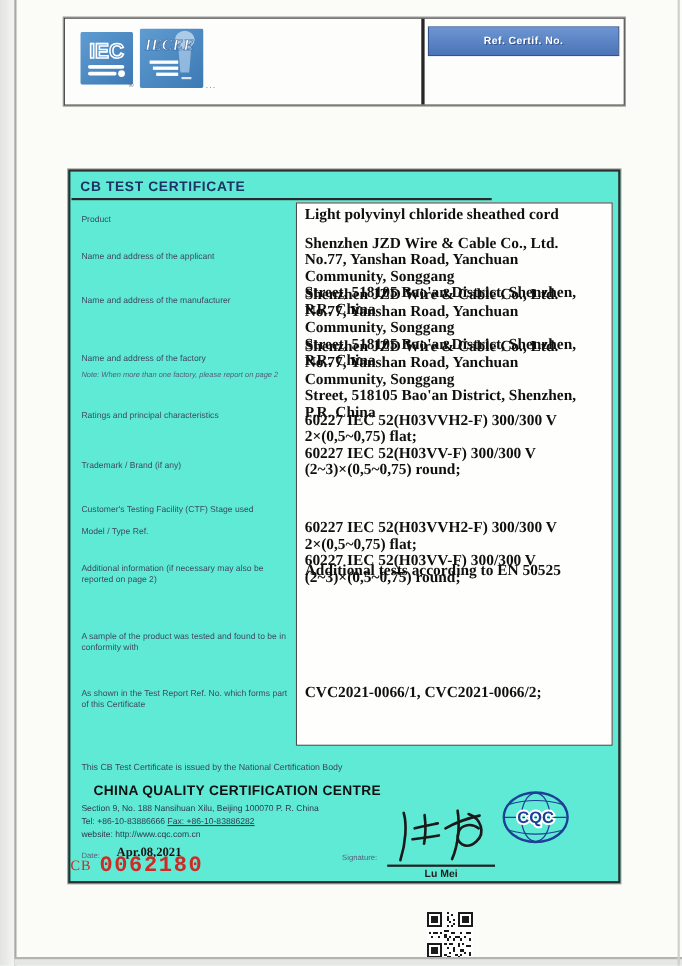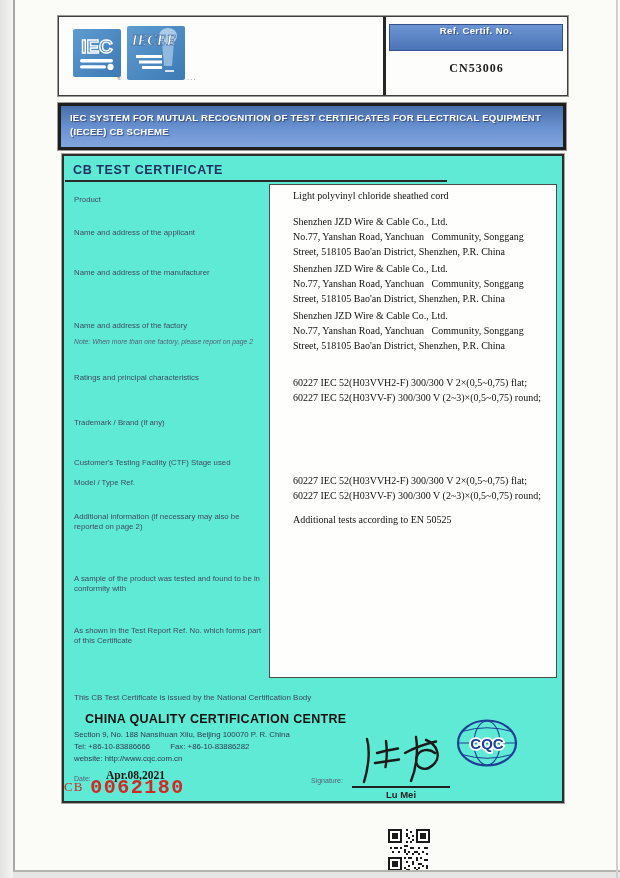--- a/index.html
+++ b/index.html
@@ -11,44 +11,44 @@
 
   
   .header-box{position:absolute;left:58px;top:16px;width:508px;height:78px;background:#fdfdfc;border:1px solid #404040;box-shadow:0 0 0 1px #9a9a98;}
   .logo-area{position:absolute;left:0;top:0;width:324px;height:100%;}
   .iec-logo{position:absolute;left:14px;top:12px;width:48px;height:48px;}
   .iecee-logo{position:absolute;left:68px;top:9px;width:58px;height:54px;}
   .iec-reg{position:absolute;left:58px;top:58px;font-size:6px;color:#6a6a6a;}
   .iecee-dots{position:absolute;left:128px;top:56px;font-size:8px;color:#8a8a8a;letter-spacing:1px;}
   .header-divider{position:absolute;left:324px;top:0;width:3px;height:100%;background:#262626;}
   .ref-area{position:absolute;left:327px;top:0;right:0;height:100%;}
-  .ref-band{position:absolute;left:3px;top:7px;right:4px;height:25px;background:linear-gradient(180deg,#6d95d3,#4a74b6);border:1px solid #33518a;display:flex;justify-content:center;}
+  .ref-band{position:absolute;left:3px;top:7px;right:4px;height:25px;background:linear-gradient(180deg,#6d95d3,#4a74b6);border:1px solid #33518a;display:flex;align-items:center;justify-content:center;}
   .ref-band span{color:#fff;font-weight:bold;font-size:9.5px;letter-spacing:.4px;text-shadow:1px 1px 0 rgba(25,45,95,.55);}
   .ref-value{position:absolute;left:0;right:0;top:44px;text-align:center;font-family:"Liberation Serif",serif;font-weight:bold;font-size:12px;color:#1c1c1c;letter-spacing:1px;}
 
   
   .banner{position:absolute;left:58px;top:103px;width:508px;height:47px;border:3px solid #1e1e1e;box-sizing:border-box;background:linear-gradient(180deg,#496fa9 0%,#6b93d2 55%,#82a5dd 100%);box-shadow:0 0 0 1px #9a9a98;}
   .banner-text{padding:5px 9px 0 9px;color:#ffffff;font-weight:bold;font-size:9.6px;line-height:1.45;letter-spacing:.2px;text-shadow:1px 1px 1px rgba(20,40,90,.65);}
 
   
   .main-box{position:absolute;left:62px;top:154px;width:498px;height:645px;background:#5eead4;border:2px solid #2e2e2e;box-sizing:content-box;box-shadow:0 0 0 1px #a5a5a2;}
   .cert-title{position:absolute;left:9px;top:7px;font-size:12.5px;font-weight:bold;color:#1e3263;letter-spacing:.6px;}
   .title-rule{position:absolute;left:1px;top:24px;width:382px;height:2px;background:#2a2a2a;}
   .value-panel{position:absolute;left:205px;top:28px;width:288px;height:494px;border:1.5px solid #4c4c4c;box-sizing:border-box;background:#fefefd;}
   .flabel{position:absolute;left:10px;width:195px;font-size:7.8px;color:#3f4b63;line-height:1.3;}
   .fnote{position:absolute;left:10px;width:195px;font-size:6.8px;font-style:italic;color:#55607a;}
-  .fvalue{position:absolute;left:213px;width:272px;font-family:"Liberation Serif",serif;font-weight:normal;font-size:10px;color:#101010;line-height:15px;white-space:pre-wrap;margin-left:16px;}
+  .fvalue{position:absolute;left:213px;width:272px;font-family:"Liberation Serif",serif;font-weight:bold;font-size:14px;color:#101010;line-height:15px;white-space:pre-wrap;}
   .issued-line{position:absolute;left:10px;top:537px;font-size:8px;color:#3c475e;}
 
   
   .ncb-name{position:absolute;left:9px;top:556px;font-size:12.5px;font-weight:bold;color:#111;letter-spacing:.3px;margin-left:12px;}
   .ncb-small{position:absolute;left:10px;font-size:7.8px;color:#30394e;}
   .ncb-addr{top:574px;}
   .ncb-telfax{top:586px;}
-  .ncb-telfax .fax{margin-left:18px;}
+  .ncb-telfax .fax{text-decoration:underline;}
   .ncb-web{top:598px;}
   .date-label{position:absolute;left:10px;top:619px;font-size:7px;color:#57617a;}
   .date-value{position:absolute;left:42px;top:613px;font-family:"Liberation Serif",serif;font-weight:bold;font-size:11.5px;color:#151515;}
   .sig-label{position:absolute;left:247px;top:621px;font-size:7px;color:#57617a;}
   .sig-line{position:absolute;left:288px;top:630px;width:98px;height:2px;background:#1f1f1f;}
   .signatory{position:absolute;left:288px;top:633px;width:98px;text-align:center;font-size:9.5px;font-weight:bold;color:#222;}
   .handwriting{position:absolute;left:292px;top:576px;width:100px;height:55px;}
   .cqc-logo{position:absolute;left:391px;top:561px;width:64px;height:52px;}
 
   
@@ -90,27 +90,23 @@
         <rect x="15" y="40" width="20" height="3" fill="#ffffff"></rect>
         <rect x="38" y="44" width="9" height="2" fill="#ffffff" opacity="0.8"></rect>
       </svg>
       <span class="iecee-dots">...</span>
     </div>
     <div class="header-divider"></div>
     <div class="ref-area">
       <div class="ref-band">
         <span>Ref. Certif. No.</span>
       </div>
-      <div class="ref-value">CN53006</div>
     </div>
   </div>
 
-  <div class="banner">
-    <div class="banner-text">IEC SYSTEM FOR MUTUAL RECOGNITION OF TEST CERTIFICATES FOR ELECTRICAL EQUIPMENT (IECEE) CB SCHEME</div>
-  </div>
 
   <div class="main-box">
     <div class="cert-title">CB TEST CERTIFICATE</div>
     <div class="title-rule"></div>
 
     <div class="value-panel"></div>
 
     <div class="flabel" style="top:39px">Product</div>
     <div class="flabel" style="top:72px">Name and address of the applicant</div>
     <div class="flabel" style="top:112px">Name and address of the manufacturer</div>
@@ -134,20 +130,21 @@
     <div class="fvalue" style="top:152px">Shenzhen JZD Wire &amp; Cable Co., Ltd.
 No.77, Yanshan Road, Yanchuan   Community, Songgang
 Street, 518105 Bao'an District, Shenzhen, P.R. China</div>
     <div class="fvalue" style="top:219px">60227 IEC 52(H03VVH2-F) 300/300 V 2×(0,5~0,75) flat;
 60227 IEC 52(H03VV-F) 300/300 V (2~3)×(0,5~0,75) round;</div>
     <div class="fvalue" style="top:262px"></div>
     <div class="fvalue" style="top:302px"></div>
     <div class="fvalue" style="top:317px">60227 IEC 52(H03VVH2-F) 300/300 V 2×(0,5~0,75) flat;
 60227 IEC 52(H03VV-F) 300/300 V (2~3)×(0,5~0,75) round;</div>
     <div class="fvalue" style="top:356px">Additional tests according to EN 50525</div>
+    <div class="fvalue" style="top:467px">CVC2021-0066/1, CVC2021-0066/2;</div>
 
     <div class="issued-line">This CB Test Certificate is issued by the National Certification Body</div>
 
     <div class="ncb-name">CHINA QUALITY CERTIFICATION CENTRE</div>
     <div class="ncb-small ncb-addr">Section 9, No. 188 Nansihuan Xilu, Beijing 100070 P. R. China</div>
     <div class="ncb-small ncb-telfax">
       <span>Tel: +86-10-83886666</span>
       <span class="fax">Fax: +86-10-83886282</span>
     </div>
     <div class="ncb-small ncb-web">website: http://www.cqc.com.cn</div>

